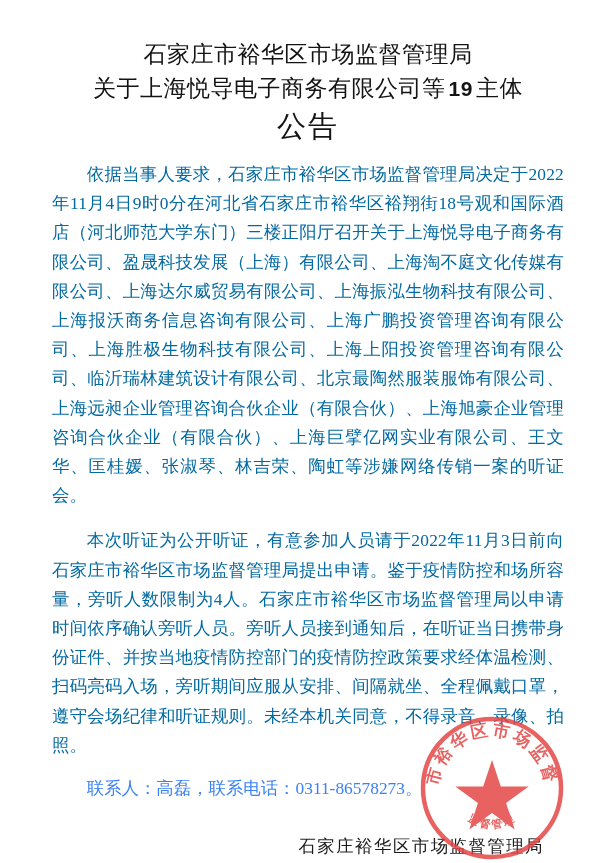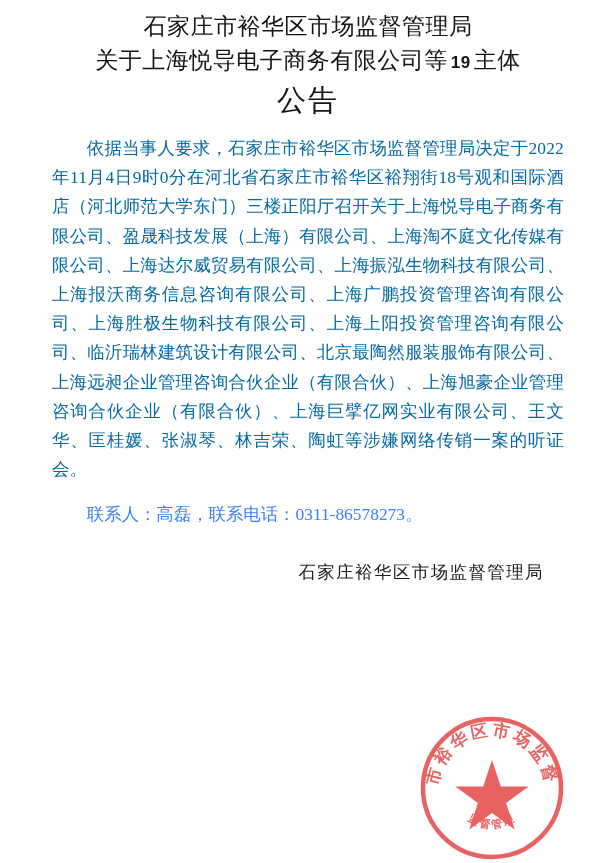--- a/index.html
+++ b/index.html
@@ -13,40 +13,40 @@
     font-family: "Liberation Serif", "DejaVu Serif", serif;
     color: #1a1a1a;
     overflow: hidden;
     position: relative;
   }
   .page {
     position: relative;
     width: 616px;
     height: 863px;
     box-sizing: border-box;
-    padding: 10px 52px 0 52px;
+    padding: 38px 52px 0 52px;
   }
 
   
   .title-block {
     text-align: center;
     margin: 0;
     padding: 0;
   }
   .title-line {
     font-size: 23px;
     line-height: 34px;
     letter-spacing: 0.5px;
     white-space: nowrap;
     color: #141414;
   }
   .title-line .num {
     font-weight: bold;
     font-family: "Liberation Sans", sans-serif;
-    font-size: 17px;
+    font-size: 21px;
     padding: 0 3px;
   }
   .title-announce {
     font-size: 29px;
     line-height: 40px;
     letter-spacing: 2px;
     color: #141414;
   }
 
   
@@ -107,20 +107,21 @@
 <div class="page">
 
   <div class="title-block">
     <div class="title-line">石家庄市裕华区市场监督管理局</div>
     <div class="title-line"><span>关于上海悦导电子商务有限公司等</span><span class="num">19</span><span>主体</span></div>
     <div class="title-announce">公告</div>
   </div>
 
   <div class="body-block">
     <p class="para">依据当事人要求，石家庄市裕华区市场监督管理局决定于2022年11月4日9时0分在河北省石家庄市裕华区裕翔街18号观和国际酒店（河北师范大学东门）三楼正阳厅召开关于上海悦导电子商务有限公司、盈晟科技发展（上海）有限公司、上海淘不庭文化传媒有限公司、上海达尔威贸易有限公司、上海振泓生物科技有限公司、上海报沃商务信息咨询有限公司、上海广鹏投资管理咨询有限公司、上海胜极生物科技有限公司、上海上阳投资管理咨询有限公司、临沂瑞林建筑设计有限公司、北京最陶然服装服饰有限公司、上海远昶企业管理咨询合伙企业（有限合伙）、上海旭豪企业管理咨询合伙企业（有限合伙）、上海巨擘亿网实业有限公司、王文华、匡桂媛、张淑琴、林吉荣、陶虹等涉嫌网络传销一案的听证会。</p>
+    <p class="para tight">本次听证为公开听证，有意参加人员请于2022年11月3日前向石家庄市裕华区市场监督管理局提出申请。鉴于疫情防控和场所容量，旁听人数限制为4人。石家庄市裕华区市场监督管理局以申请时间依序确认旁听人员。旁听人员接到通知后，在听证当日携带身份证件、并按当地疫情防控部门的疫情防控政策要求经体温检测、扫码亮码入场，旁听期间应服从安排、间隔就坐、全程佩戴口罩，遵守会场纪律和听证规则。未经本机关同意，不得录音、录像、拍照。</p>
     <p class="contact-line">联系人：高磊，联系电话：0311-86578273。</p>
   </div>
 
   <div class="sign-block">
     <div class="sign-org">石家庄裕华区市场监督管理局</div>
 
   </div>
 
   <div class="seal">
     <svg width="152" height="152" viewBox="0 0 152 152" xmlns="http://www.w3.org/2000/svg">

